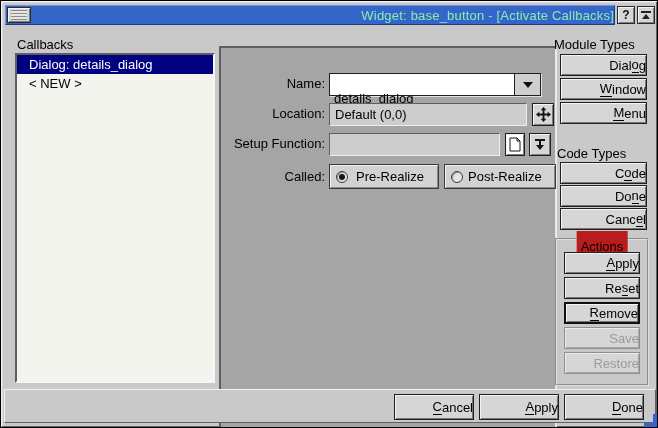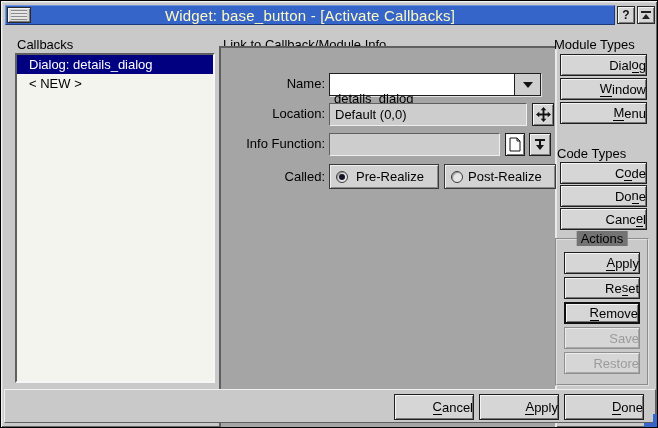--- a/index.html
+++ b/index.html
@@ -15,22 +15,22 @@
   .abs { position:absolute; }
 
   
   .title-row { left:4px; top:4px; width:650px; height:20px; display:flex; align-items:stretch; gap:2px; }
   .titlebar {
     position:relative; flex:1; background:#3565c8;
     border:1px solid; border-color:#6f94dd #1d3a7a #1d3a7a #6f94dd;
     display:flex; align-items:center;
   }
   .title-text {
-    position:absolute; left:0; right:0; text-align:center;
-    color:#fef9c3; font-size:15px; letter-spacing:0.2px;
+    position:absolute; left:0; right:0; text-align:right;
+    color:#86efac; font-size:13px; letter-spacing:0.2px;
   }
   .menu-btn {
     position:relative; margin-left:1px; width:24px; height:16px; background:#d6d6d6;
     border:1px solid #2a2a2a; box-shadow: inset 1px 1px 0 #f4f4f4, inset -1px -1px 0 #7c7c7c;
     display:flex; align-items:center; justify-content:center; cursor:default;
   }
   .menu-stripes { width:16px; height:10px;
     background:repeating-linear-gradient(to bottom,#8c8c8c 0 1px,#e6e6e6 1px 3px); }
   .title-btn {
     width:18px; height:18px; align-self:center; background:#d6d6d6;
@@ -111,21 +111,21 @@
     box-shadow: inset 1px 1px 0 #ececec, inset -1px -1px 0 #a8a8a8; }
 
   .stack-btn { position:absolute; left:559px; width:87px; height:22px; }
 
   .actions-box {
     position:absolute; left:554px; top:237px; width:94px; height:148px;
     border:2px groove #e0e0e0;
   }
   .actions-legend {
     position:absolute; top:-9px; left:50%; transform:translateX(-50%);
-    background:#737373; padding:0 4px; font-size:13px; white-space:nowrap;
+    background:#b91c1c; padding:8px 4px; font-size:13px; white-space:nowrap;
   }
   .actions-stack { position:absolute; left:7px; top:12px; display:flex; flex-direction:column; gap:3px; }
   .actions-stack .btn { width:76px; height:22px; }
 
   
   .bottom-bar {
     left:3px; top:388px; width:652px; height:34px; background:#c9c9c9;
     border:1px solid; border-color:#f0f0f0 #5f5f5f #5f5f5f #f0f0f0;
   }
   .bottom-btn { position:absolute; top:393px; width:80px; height:26px; }
@@ -157,40 +157,39 @@
       </svg>
     </div>
   </div>
 
   <div class="abs sec-label" style="left:16px; top:36px;">Callbacks</div>
   <div class="abs listbox">
     <div class="list-item selected">Dialog: details_dialog</div>
     <div class="list-item">&lt; NEW &gt;</div>
   </div>
 
-  <div class="abs sec-label" style="left:222px; top:36px;">Link to Callback/Module Info</div>
   <div class="abs info-panel">
 
     <div class="form-label" style="top:25px;">Name:</div>
     <div class="combo" style="top:25px;">
       <div class="combo-text">details_dialog</div>
       <div class="combo-arrow-box">
         <div class="tri-down"></div>
       </div>
     </div>
 
     <div class="form-label" style="top:55px;">Location:</div>
     <div class="ro-field" style="top:55px; width:198px;">Default (0,0)</div>
     <div class="icon-btn" style="top:55px; left:311px; width:22px;">
       <svg width="15" height="15" viewBox="0 0 16 16">
         <path d="M8 0 L11 3.5 H9 V7 H12.5 V5 L16 8 L12.5 11 V9 H9 V12.5 H11 L8 16 L5 12.5 H7 V9 H3.5 V11 L0 8 L3.5 5 V7 H7 V3.5 H5 Z" fill="#141414"></path>
       </svg>
     </div>
 
-    <div class="form-label" style="top:85px;">Info Function:</div>
+    <div class="form-label" style="top:85px;">Setup Function:</div>
     <div class="ro-field" style="top:85px; width:171px;"></div>
     <div class="icon-btn white" style="top:85px; left:284px; width:20px;">
       <svg width="12" height="15" viewBox="0 0 12 15">
         <path d="M1 1 H8 L11 4 V14 H1 Z" fill="#fff" stroke="#141414"></path>
         <path d="M8 1 V4 H11" fill="none" stroke="#141414"></path>
       </svg>
     </div>
     <div class="icon-btn" style="top:85px; left:308px; width:22px;">
       <svg width="14" height="13" viewBox="0 0 14 13">
         <rect x="2" y="1" width="10" height="2" fill="#141414"></rect>

